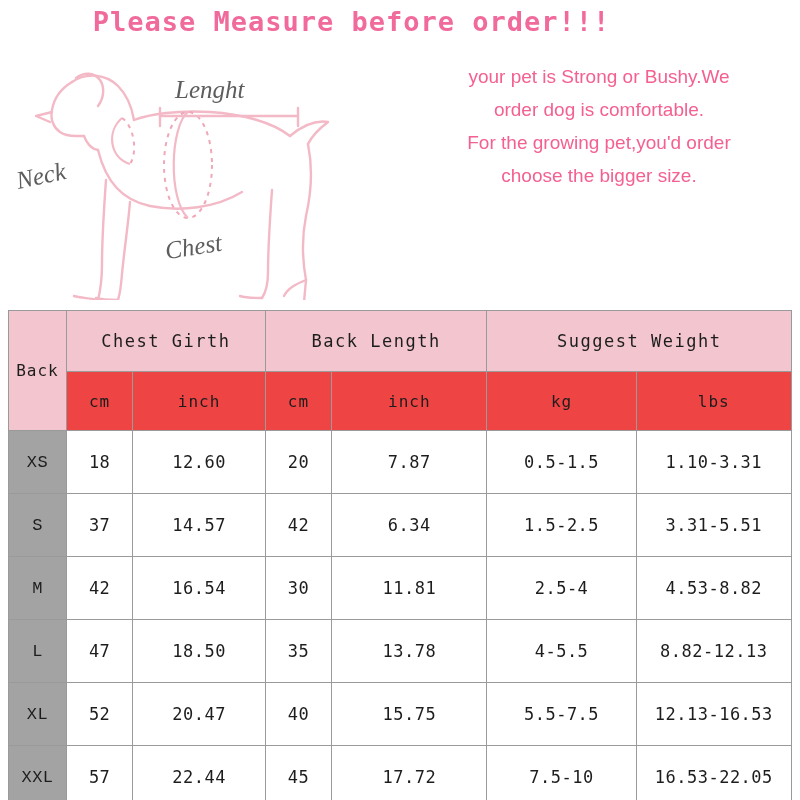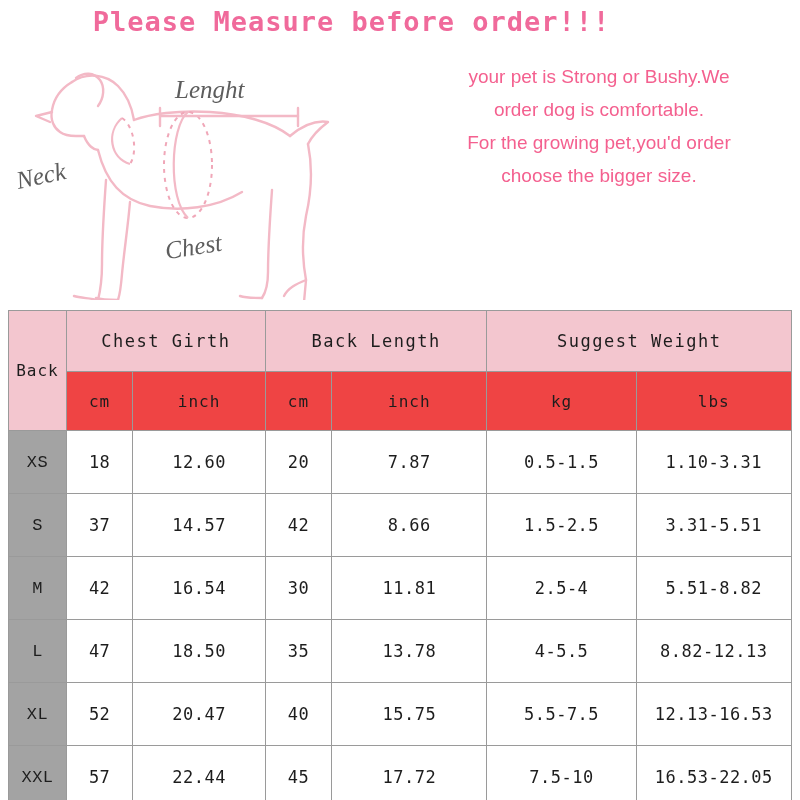--- a/index.html
+++ b/index.html
@@ -227,32 +227,32 @@
         <td>20</td>
         <td>7.87</td>
         <td>0.5-1.5</td>
         <td>1.10-3.31</td>
       </tr>
       <tr>
         <td class="size-cell">S</td>
         <td>37</td>
         <td>14.57</td>
         <td>42</td>
-        <td>8.66</td>
+        <td>6.34</td>
         <td>1.5-2.5</td>
         <td>3.31-5.51</td>
       </tr>
       <tr>
         <td class="size-cell">M</td>
         <td>42</td>
         <td>16.54</td>
         <td>30</td>
         <td>11.81</td>
         <td>2.5-4</td>
-        <td>5.51-8.82</td>
+        <td>4.53-8.82</td>
       </tr>
       <tr>
         <td class="size-cell">L</td>
         <td>47</td>
         <td>18.50</td>
         <td>35</td>
         <td>13.78</td>
         <td>4-5.5</td>
         <td>8.82-12.13</td>
       </tr>

